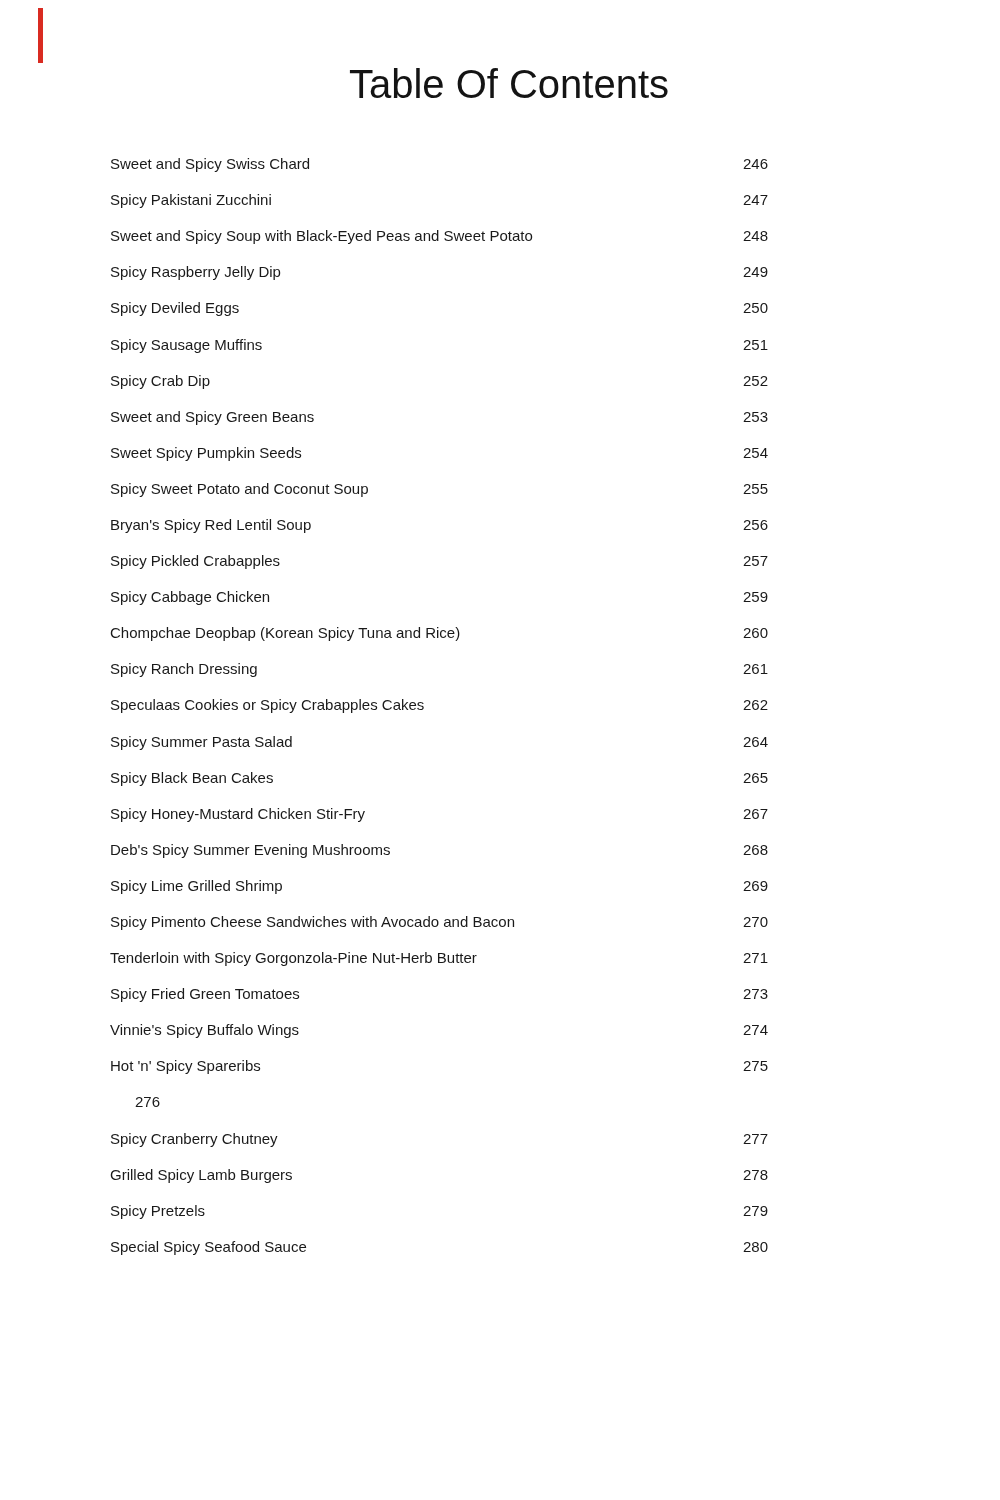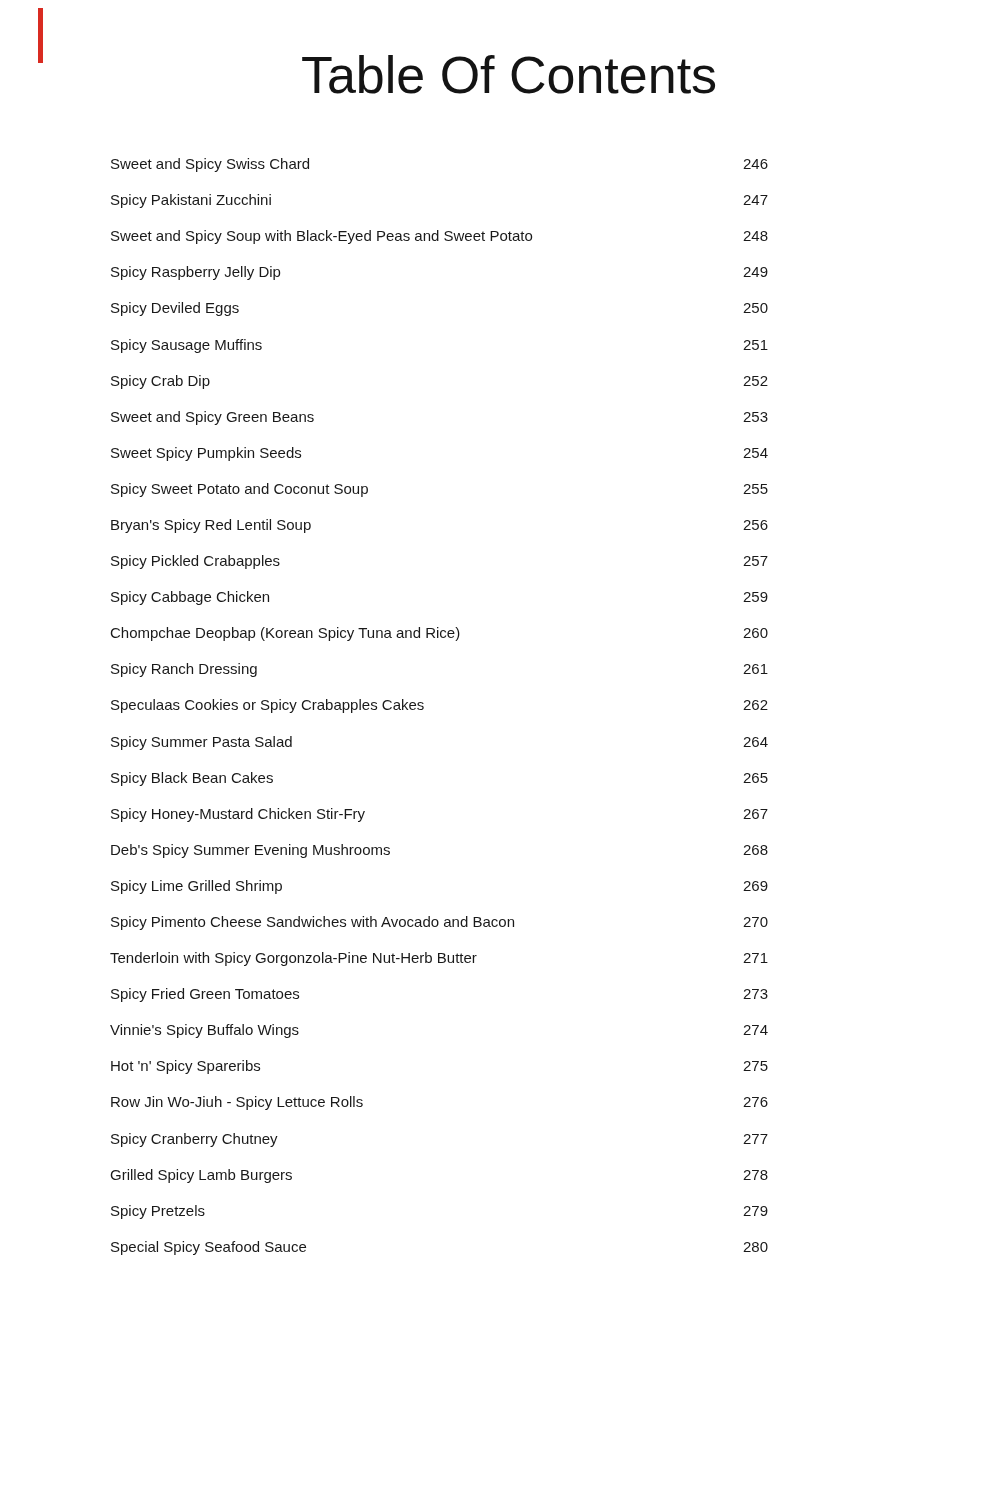--- a/index.html
+++ b/index.html
@@ -19,27 +19,27 @@
   .red-marker {
     position: absolute;
     left: 38px;
     top: 8px;
     width: 5px;
     height: 55px;
     background: #d92b21;
   }
   .title {
     position: absolute;
-    top: 44px;
+    top: 60px;
     left: 0;
     right: 0;
     margin: 0;
     padding-left: 18px;
     text-align: center;
-    font-size: 52px;
+    font-size: 40px;
     font-weight: 400;
     line-height: 1.2;
     color: #141414;
     white-space: nowrap;
   }
   .toc {
     position: absolute;
     top: 146px;
     left: 110px;
     width: 658px; 
@@ -168,21 +168,20 @@
       </div>
       <div class="toc-row">
         <span class="entry-title">Vinnie's Spicy Buffalo Wings</span>
         <span class="entry-page">274</span>
       </div>
       <div class="toc-row">
         <span class="entry-title">Hot 'n' Spicy Spareribs</span>
         <span class="entry-page">275</span>
       </div>
       <div class="toc-row">
-        <span class="entry-title">Row Jin Wo-Jiuh - Spicy Lettuce Rolls</span>
         <span class="entry-page">276</span>
       </div>
       <div class="toc-row">
         <span class="entry-title">Spicy Cranberry Chutney</span>
         <span class="entry-page">277</span>
       </div>
       <div class="toc-row">
         <span class="entry-title">Grilled Spicy Lamb Burgers</span>
         <span class="entry-page">278</span>
       </div>

